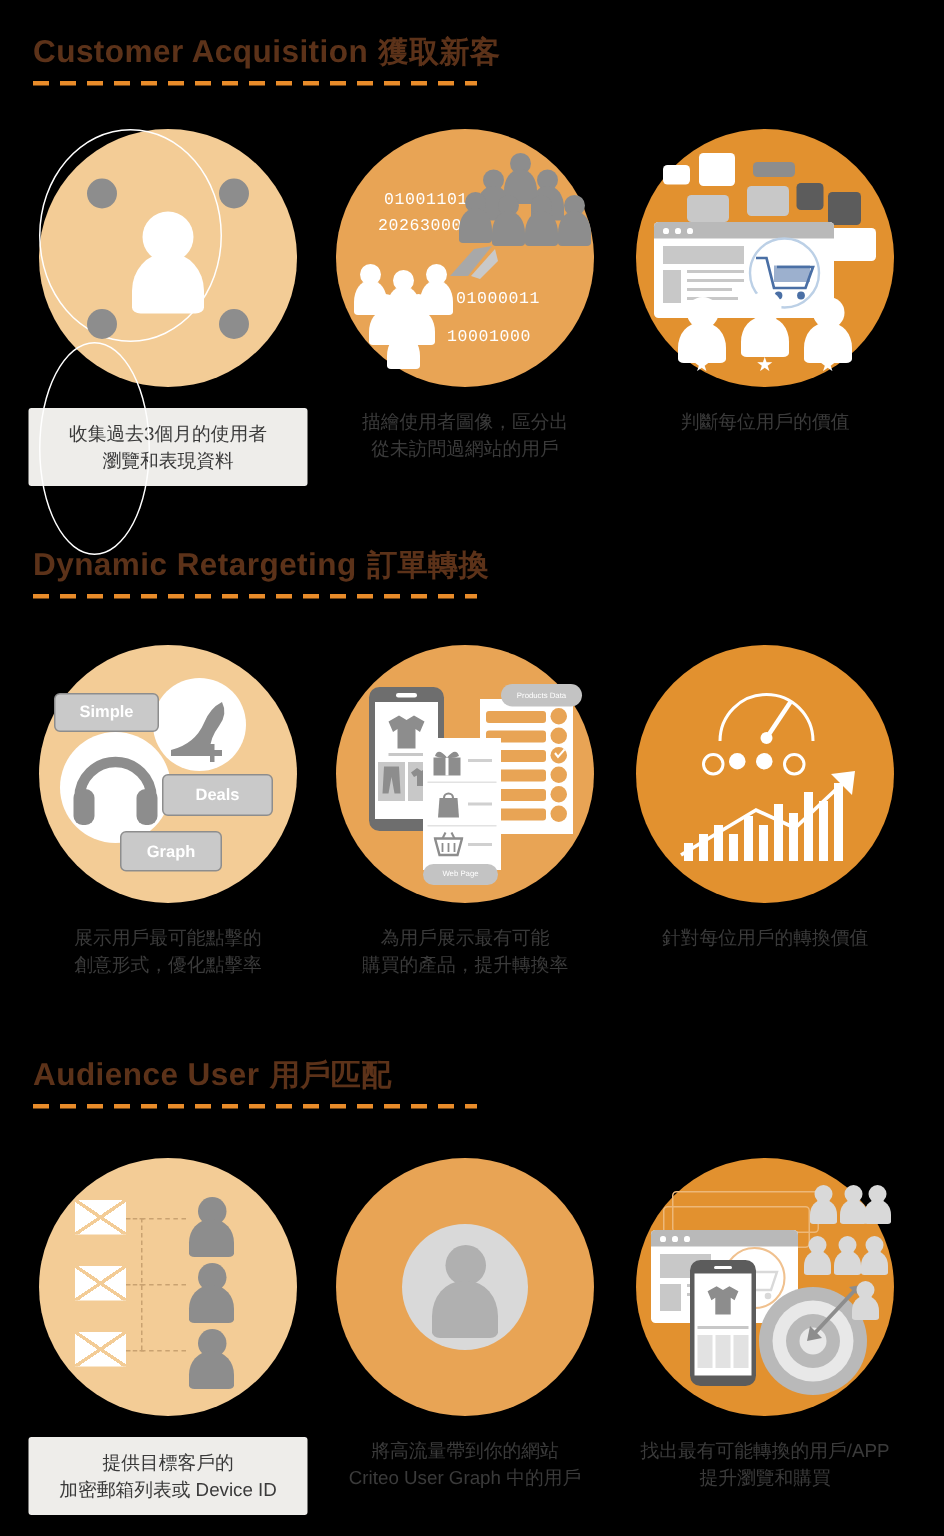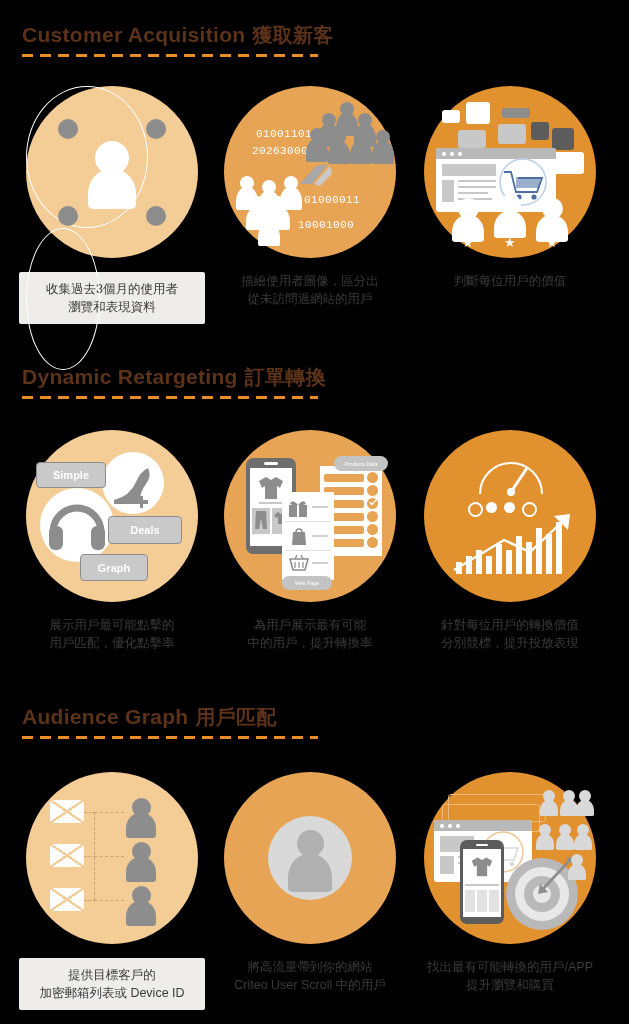--- a/index.html
+++ b/index.html
@@ -278,21 +278,21 @@
           <path d="M5 34 a24 24 0 0 1 48 0" fill="none" stroke="#8d8d8d" stroke-width="7"></path>
           <rect x="1" y="28" width="14" height="24" rx="6" fill="#8d8d8d"></rect>
           <rect x="43" y="28" width="14" height="24" rx="6" fill="#8d8d8d"></rect>
         </svg>
         <div class="pill" style="left:10px;top:32px;width:68px;height:24px;">Simple</div>
         <div class="pill" style="left:82px;top:86px;width:72px;height:26px;">Deals</div>
         <div class="pill" style="left:54px;top:124px;width:66px;height:25px;">Graph</div>
       </div>
       <div class="cap dim">
         <div>展示用戶最可能點擊的</div>
-        <div>用戶匹配，優化點擊率</div>
+        <div>創意形式，優化點擊率</div>
       </div>
     </div>
 
     <div class="cell c1">
       <div class="circ tone-mid">
 
         <div class="phone" style="left:22px;top:28px;width:50px;height:96px;">
           <div class="screen" style="left:4px;top:10px;width:42px;height:78px;"></div>
           <div class="abs" style="left:18px;top:4px;width:14px;height:2.6px;background:#fff;border-radius:2px;"></div>
           <svg class="abs" style="left:11px;top:16px;" width="28" height="26" viewBox="0 0 28 26">
@@ -346,21 +346,21 @@
             <path d="M1 5 h18 l-3 11 h-12 z" fill="none" stroke="#8d8d8d" stroke-width="1.6"></path>
             <path d="M6 5 l2 -4 M14 5 l-2 -4" stroke="#8d8d8d" stroke-width="1.4" fill="none"></path>
             <path d="M6 8 v6 M10 8 v6 M14 8 v6" stroke="#8d8d8d" stroke-width="1.2"></path>
           </svg>
           <div class="abs" style="left:30px;top:70px;width:16px;height:1.6px;background:#d0d0d0;"></div>
         </div>
         <div class="gpill" style="left:58px;top:146px;width:50px;height:14px;">Web Page</div>
       </div>
       <div class="cap dim">
         <div>為用戶展示最有可能</div>
-        <div>中的用戶，提升轉換率</div>
+        <div>購買的產品，提升轉換率</div>
       </div>
     </div>
 
     <div class="cell c2">
       <div class="circ tone-dark">
 
         <svg class="abs" style="left:50px;top:16px;" width="74" height="60" viewBox="0 0 74 60">
           <path d="M6 48 a31 31 0 1 1 62 0" fill="none" stroke="#fff" stroke-width="2"></path>
           <path d="M37 46 l16 -24" stroke="#fff" stroke-width="3"></path>
           <circle cx="37" cy="46" r="4" fill="#fff"></circle>
@@ -382,28 +382,27 @@
         <div class="cbar" style="left:72px;top:114px;width:6px;height:30px;"></div>
         <div class="cbar" style="left:82px;top:120px;width:6px;height:24px;"></div>
         <div class="cbar" style="left:92px;top:106px;width:6px;height:38px;"></div>
         <div class="cbar" style="left:102px;top:112px;width:6px;height:32px;"></div>
         <div class="cbar" style="left:112px;top:98px;width:6px;height:46px;"></div>
         <div class="cbar" style="left:122px;top:104px;width:6px;height:40px;"></div>
         <div class="cbar" style="left:132px;top:92px;width:6px;height:52px;"></div>
       </div>
       <div class="cap dim">
         <div>針對每位用戶的轉換價值</div>
-        <div>分別競標，提升投放表現</div>
       </div>
     </div>
   </div>
 
   <div class="section" style="top:706px;">
     <div class="sec-title">
-      <span class="en">Audience Graph</span><span class="zh">用戶匹配</span>
+      <span class="en">Audience User</span><span class="zh">用戶匹配</span>
     </div>
     <div class="dash"></div>
   </div>
 
   <div class="row" style="position:absolute;top:772px;">
 
     <div class="cell c0">
       <div class="circ tone-light">
         <div class="env" style="left:24px;top:28px;width:34px;height:23px;"></div>
         <div class="env" style="left:24px;top:72px;width:34px;height:23px;"></div>
@@ -437,21 +436,21 @@
     <div class="cell c1">
       <div class="circ tone-mid">
         <div class="abs" style="left:44px;top:44px;width:84px;height:84px;border-radius:50%;background:#d9d9d9;"></div>
         <div class="person abs" style="left:62px;top:58px;width:48px;height:62px;background:transparent;">
           <div class="head" style="left:11px;top:0;width:27px;height:27px;background:#b0b0b0;"></div>
           <div class="body" style="left:2px;top:24px;width:44px;height:38px;background:#b0b0b0;"></div>
         </div>
       </div>
       <div class="cap dim">
         <div>將高流量帶到你的網站</div>
-        <div>Criteo User Scroll 中的用戶</div>
+        <div>Criteo User Graph 中的用戶</div>
       </div>
     </div>
 
     <div class="cell c2">
       <div class="circ tone-dark">
         <div class="abs" style="left:24px;top:22px;width:96px;height:26px;border:1.4px solid #edb879;border-radius:3px;"></div>
         <div class="abs" style="left:18px;top:32px;width:96px;height:26px;border:1.4px solid #edb879;border-radius:3px;"></div>
 
         <div class="browser" style="left:10px;top:48px;width:98px;height:62px;">
           <div class="bbar"></div>

